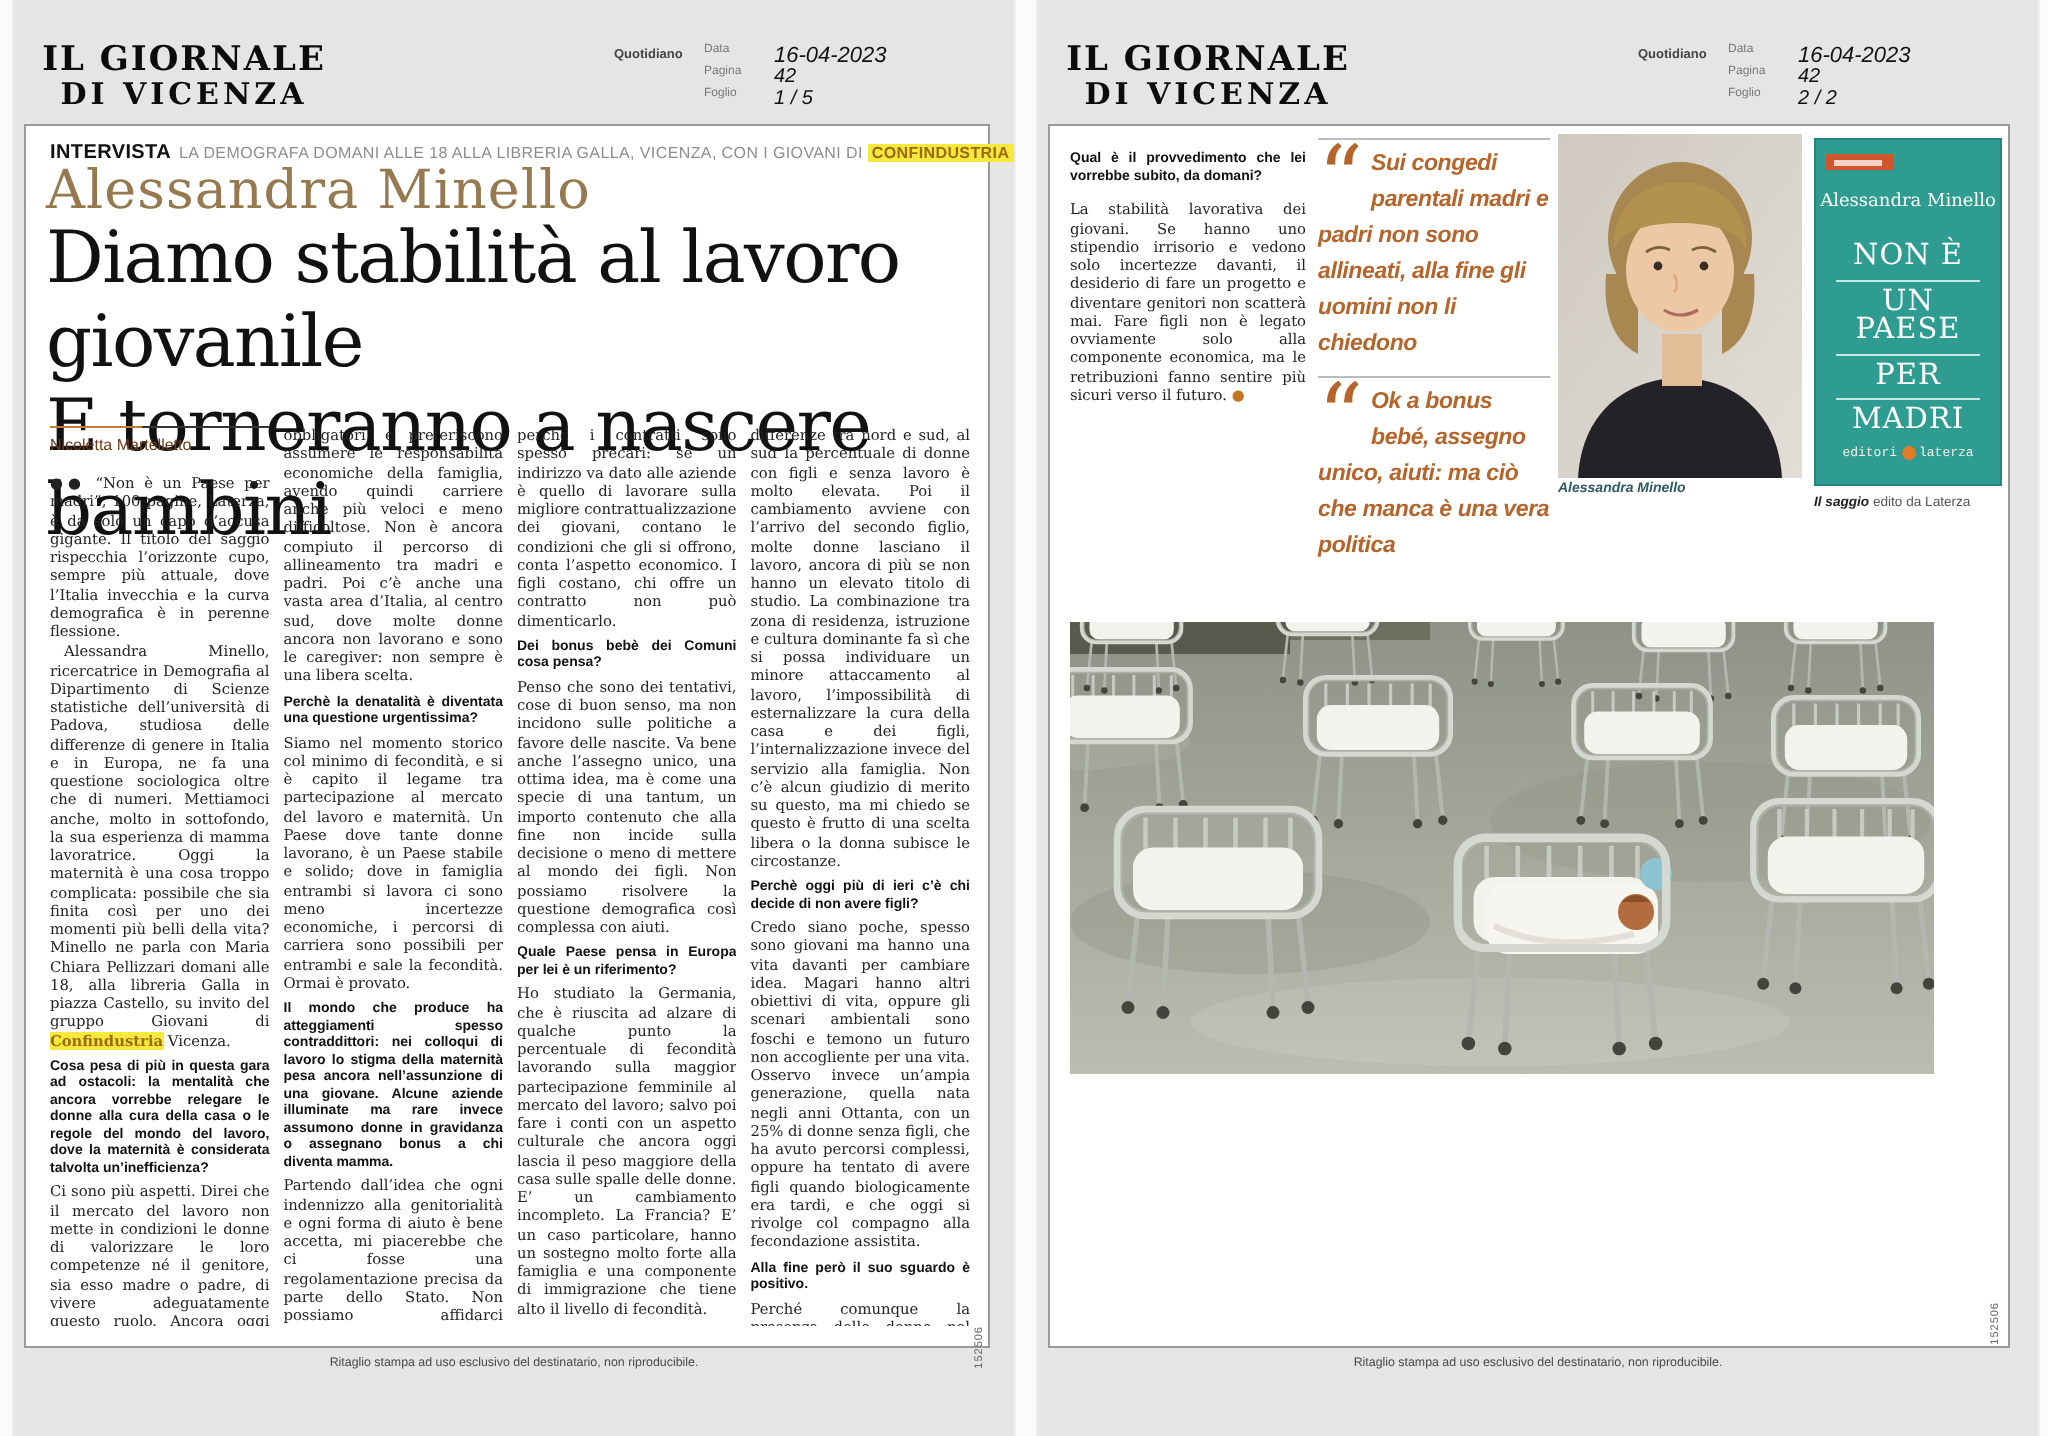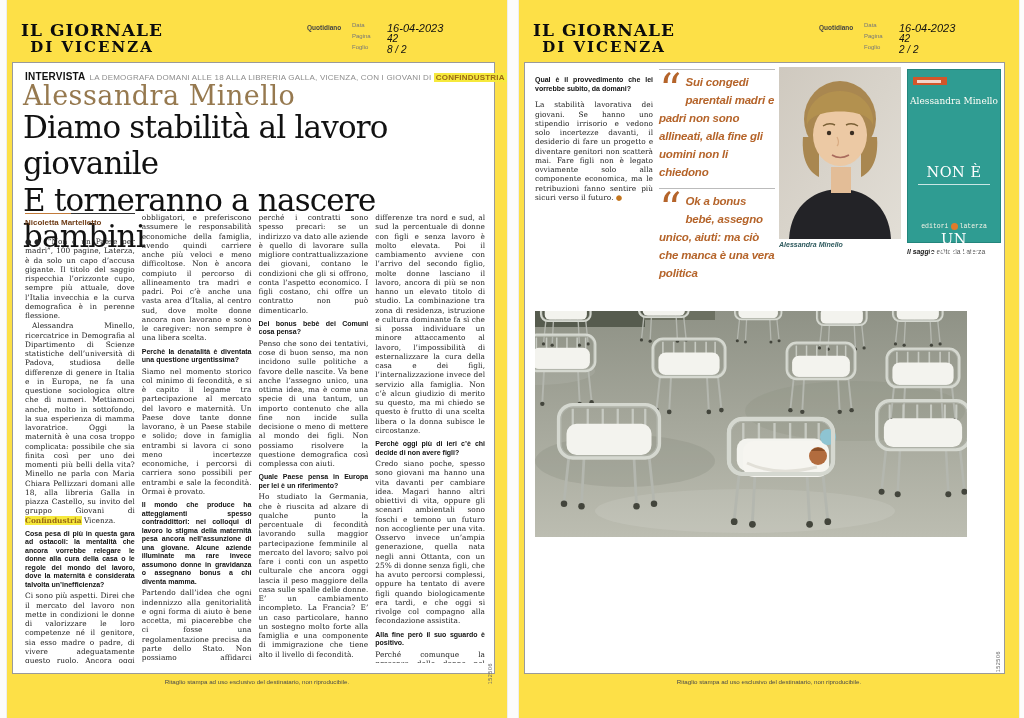--- a/index.html
+++ b/index.html
@@ -1,18 +1,18 @@
 <!DOCTYPE html>
 <html><head>
 <meta charset="utf-8">
 <style>
   html,body{margin:0;padding:0;background:#ffffff;}
   #canvas{position:relative;width:1024px;height:718px;background:#fcfcfc;overflow:hidden;
           font-family:"Liberation Sans","DejaVu Sans",sans-serif;color:#1a1a1a;}
-  .page{position:absolute;top:0;width:500px;height:718px;background:#fde047;border-left:1px solid #eee;border-right:1px solid #eee;}
+  .page{position:absolute;top:0;width:500px;height:718px;background:#e5e5e5;border-left:1px solid #eee;border-right:1px solid #eee;}
   #page-left{left:6px;}
   #page-right{left:518px;}
 
   
   .masthead{position:absolute;left:10px;top:22px;width:150px;text-align:center;
             font-family:"DejaVu Serif","Liberation Serif",serif;font-weight:bold;color:#0c0c0c;line-height:1.05;}
   .masthead .l1{font-size:17px;letter-spacing:1px;}
   .masthead .l2{font-size:15px;letter-spacing:2px;}
   .hmeta{position:absolute;top:20px;font-size:6px;color:#555;}
   .hmeta .typ{position:absolute;left:0;top:4px;font-size:6.5px;color:#444;font-weight:bold;}
@@ -26,58 +26,58 @@
   #page-left .artbox{left:5px;top:62px;width:481px;height:610px;}
   #page-right .artbox{left:5px;top:62px;width:479px;height:610px;}
 
   
   .kicker{position:absolute;left:12px;top:8px;font-size:8px;letter-spacing:.2px;color:#8d8d8d;white-space:nowrap;}
   .kicker b{color:#111;font-size:10px;margin-right:4px;}
   .kicker .hlight{background:#f6e93c;color:#9a6a14;font-weight:bold;padding:0 2px;}
   .author-title{position:absolute;left:10px;top:17px;font-family:"DejaVu Serif","Liberation Serif",serif;
                 font-size:27px;color:#96794f;letter-spacing:.5px;}
   .headline{position:absolute;left:10px;top:46px;width:465px;font-family:"DejaVu Serif","Liberation Serif",serif;
-            font-size:31px;line-height:1.17;color:#111;letter-spacing:-.8px;font-weight:500;}
+            font-size:36px;line-height:1.17;color:#111;letter-spacing:-.8px;font-weight:500;}
 
   
   .cols{position:absolute;left:12px;top:150px;width:460px;height:450px;display:flex;gap:7px;}
   .col{flex:1;overflow:hidden;}
   .col p{margin:0 0 1px 0;}
   .p{font-family:"DejaVu Serif","Liberation Serif",serif;font-size:7.4px;line-height:1.25;color:#222;
      text-align:justify;}
   .p + .p{text-indent:7px;}
   .q{font-family:"Liberation Sans","DejaVu Sans",sans-serif;font-weight:bold;font-size:7px;line-height:1.22;
      color:#111;text-align:justify;margin-top:5px !important;margin-bottom:2px !important;}
   .hl{background:#f6e93c;color:#9a6a14;font-weight:bold;}
   .enddot{color:#c4761f;}
 
   .byline{margin-bottom:10px;}
   .byline .rule{border-top:1px solid #333;width:100%;position:relative;height:4px;}
   .byline .rule::before{content:"";position:absolute;left:0;top:-3px;width:46px;height:2.5px;background:#c07a3a;}
-  .byline .name{font-size:8px;font-weight:bold;color:#6e3c16;}
+  .byline .name{font-size:8px;font-weight:normal;color:#6e3c16;}
 
   
   .rcol1{position:absolute;left:10px;top:8px;width:118px;height:260px;}
   .quotes{position:absolute;left:134px;top:6px;width:116px;}
   .quoteblock{border-top:1px solid #bbb;padding-top:2px;margin-bottom:8px;position:relative;}
   .qmark{float:left;font-family:"DejaVu Serif",serif;font-size:44px;line-height:.55;color:#b5642a;
          margin:6px 4px 0 0;height:24px;}
   .qtext{font-family:"Liberation Sans","DejaVu Sans",sans-serif;font-weight:bold;font-style:italic;
          font-size:11.5px;line-height:1.18;color:#b5642a;letter-spacing:-.2px;}
   .portrait{position:absolute;left:254px;top:4px;width:122px;height:172px;overflow:hidden;background:#d8d3ca;}
   .portrait-caption{position:absolute;left:254px;top:178px;font-size:7px;font-weight:bold;font-style:italic;color:#2e5a5e;}
   .bookwrap{position:absolute;left:382px;top:6px;width:94px;}
   .bookcover{width:92px;height:172px;background:#2f9c92;position:relative;border:1px solid #23857c;}
   .booktag{position:absolute;left:5px;top:7px;width:34px;height:8px;background:#d2562b;}
   .booktag i{position:absolute;left:4px;top:2.5px;width:24px;height:3px;background:rgba(255,255,255,.75);}
   .bookauthor{position:absolute;left:0;top:26px;width:100%;text-align:center;
               font-family:"DejaVu Serif","Liberation Serif",serif;font-size:9px;color:#fdfdf6;}
   .booktitle{position:absolute;left:10px;top:48px;width:72px;text-align:center;
              font-family:"DejaVu Serif","Liberation Serif",serif;font-size:14.5px;line-height:1.0;color:#ffffff;letter-spacing:.5px;}
-  .booktitle span{display:block;border-bottom:1px solid rgba(255,255,255,.75);padding:3px 0 4px 0;margin-top:44px;}
+  .booktitle span{display:block;border-bottom:1px solid rgba(255,255,255,.75);padding:3px 0 4px 0;}
   .booktitle span:last-child{border-bottom:none;}
   .bookpub{position:absolute;left:0;bottom:12px;width:100%;text-align:center;font-size:6.5px;color:#f4f2e6;
            font-family:Liberation Mono, monospace;}
   .bookpub .dot{display:inline-block;width:7px;height:7px;border-radius:50%;background:#e07b2a;color:#fff;
                 font-size:5px;line-height:7px;vertical-align:middle;margin:0 2px;}
   .book-caption{margin-top:5px;font-size:6.8px;color:#222;}
   .book-caption b{font-style:italic;}
   .book-caption span{color:#555;}
 
   .bigphoto{position:absolute;left:10px;top:248px;width:432px;height:226px;overflow:hidden;background:#a2a496;}
@@ -99,21 +99,21 @@
       <div class="l1">IL GIORNALE</div>
       <div class="l2">DI VICENZA</div>
     </div>
     <div class="hmeta" style="left:300px;width:190px;height:40px;">
       <span class="typ">Quotidiano</span>
       <span class="lbl r1">Data</span>
       <span class="val r1">16-04-2023</span>
       <span class="lbl r2">Pagina</span>
       <span class="val r2">42</span>
       <span class="lbl r3">Foglio</span>
-      <span class="val r3">8 / 2</span>
+      <span class="val r3">1 / 5</span>
     </div>
 
     <div class="artbox">
       <div class="kicker">
         <b>INTERVISTA</b><span>LA DEMOGRAFA DOMANI ALLE 18 ALLA LIBRERIA GALLA, VICENZA, CON I GIOVANI DI</span> <span class="hlight">CONFINDUSTRIA</span>
       </div>
       <div class="author-title">Alessandra Minello</div>
       <div class="headline">
         <div>Diamo stabilità al lavoro giovanile</div>
         <div>E torneranno a nascere bambini</div>
@@ -232,21 +232,21 @@
       <div class="bookwrap">
         <div class="bookcover">
           <div class="booktag">
               <i></i>
             </div>
           <div class="bookauthor">Alessandra Minello</div>
           <div class="booktitle">
             <span>NON È</span>
             <span>UN PAESE</span>
             <span>PER</span>
-            <span>ALLA</span>
+            <span>MADRI</span>
           </div>
           <div class="bookpub">
             <span>editori</span><span class="dot"></span><span>laterza</span>
           </div>
         </div>
         <div class="book-caption">
           <b>Il saggio</b><span> edito da Laterza</span>
         </div>
       </div>
 

